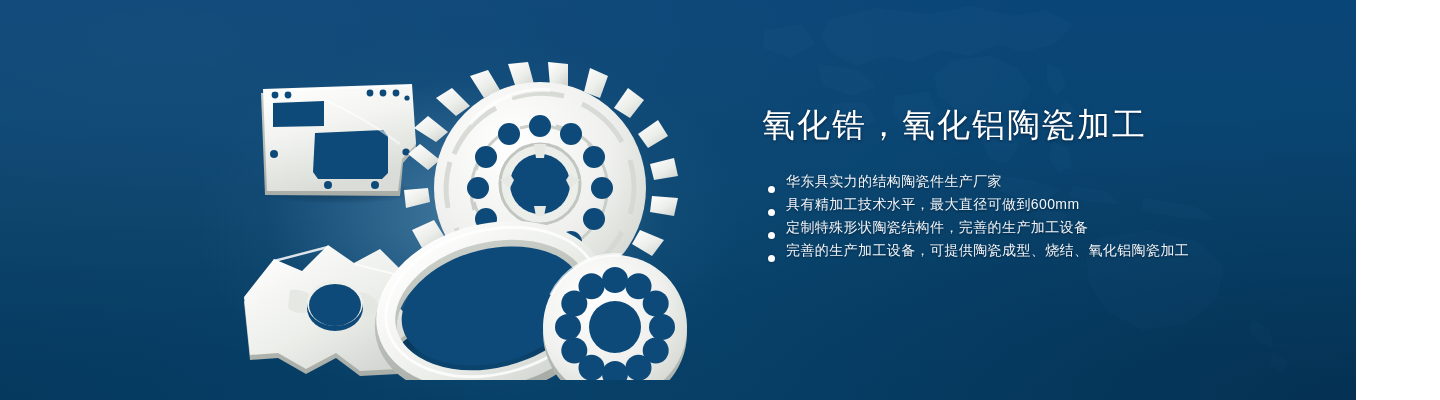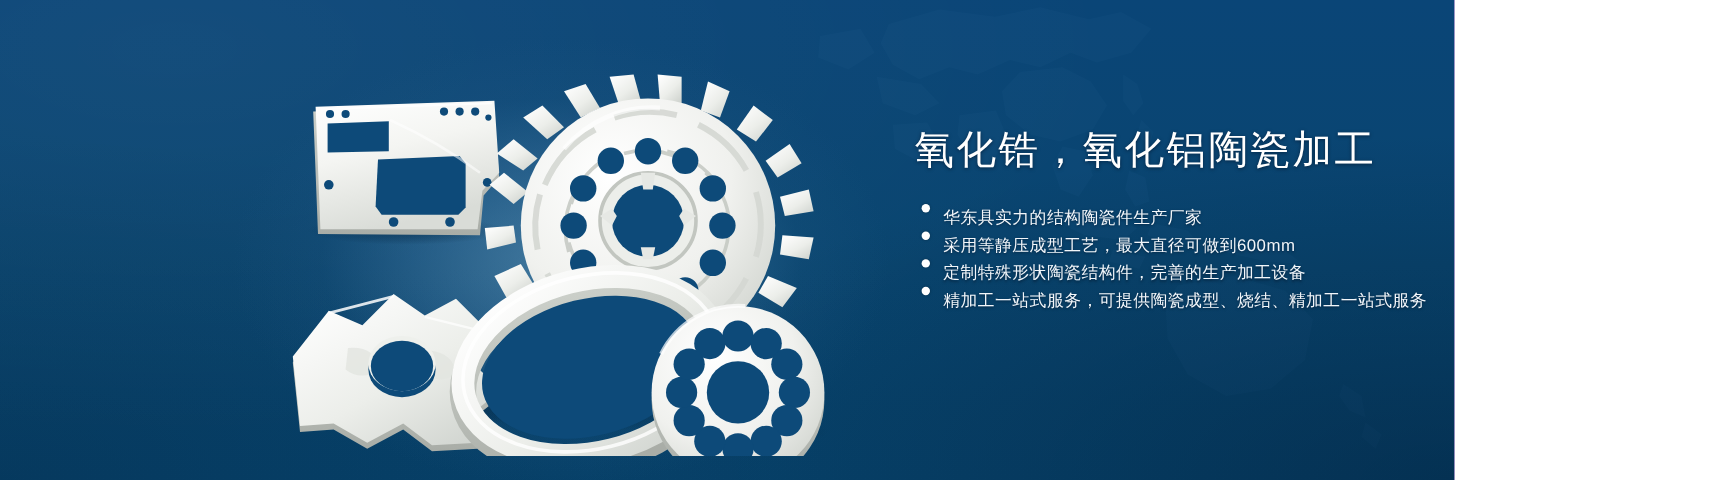--- a/index.html
+++ b/index.html
@@ -4,22 +4,22 @@
 <style>
   * { margin:0; padding:0; box-sizing:border-box; }
   html, body {
     width:1440px; height:400px;
     overflow:hidden;
     font-family:"Liberation Sans","DejaVu Sans",sans-serif;
   }
 
   .banner {
     position:relative;
-    width:1212px; height:400px;
-    background:#4c1d95;
+    width:1356px; height:400px;
+    background:#15803d;
     overflow:hidden;
   }
 
   
   .bg-base {
     position:absolute; inset:0;
     background:
       linear-gradient(180deg,#0a4577 0%,#09456f 55%,#07436c 100%);
   }
 
@@ -74,21 +74,21 @@
     font-weight:400;
     text-shadow:0 1px 3px rgba(0,10,25,0.55);
     white-space:nowrap;
   }
   .bullets {
     margin-top:24px;
     list-style:none;
   }
   .bullet {
     display:flex;
-    align-items:flex-start;
+    align-items:flex-end;
     height:23px;
     margin-bottom:0px;
   }
   .dot {
     width:7px; height:7px;
     border-radius:50%;
     background:#ffffff;
     flex:0 0 auto;
     margin-right:11px;
     margin-left:6px;
@@ -358,26 +358,26 @@
   <div class="copy">
     <div class="headline">氧化锆，氧化铝陶瓷加工</div>
 
     <ul class="bullets">
       <li class="bullet">
         <span class="dot"></span>
         <span class="btext">华东具实力的结构陶瓷件生产厂家</span>
       </li>
       <li class="bullet">
         <span class="dot"></span>
-        <span class="btext">采用等静压成型工艺，最大直径可做到600mm</span>
+        <span class="btext">具有精加工技术水平，最大直径可做到600mm</span>
       </li>
       <li class="bullet">
         <span class="dot"></span>
         <span class="btext">定制特殊形状陶瓷结构件，完善的生产加工设备</span>
       </li>
       <li class="bullet">
         <span class="dot"></span>
-        <span class="btext">精加工一站式服务，可提供陶瓷成型、烧结、精加工一站式服务</span>
+        <span class="btext">完善的生产加工设备，可提供陶瓷成型、烧结、氧化铝陶瓷加工</span>
       </li>
     </ul>
   </div>
 
 </div>
 
 </body></html>

